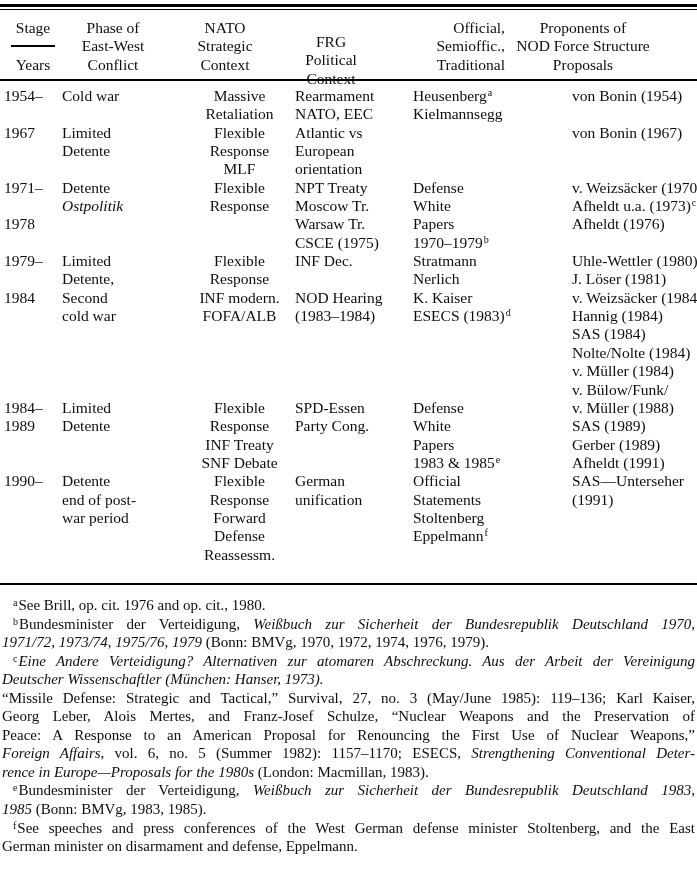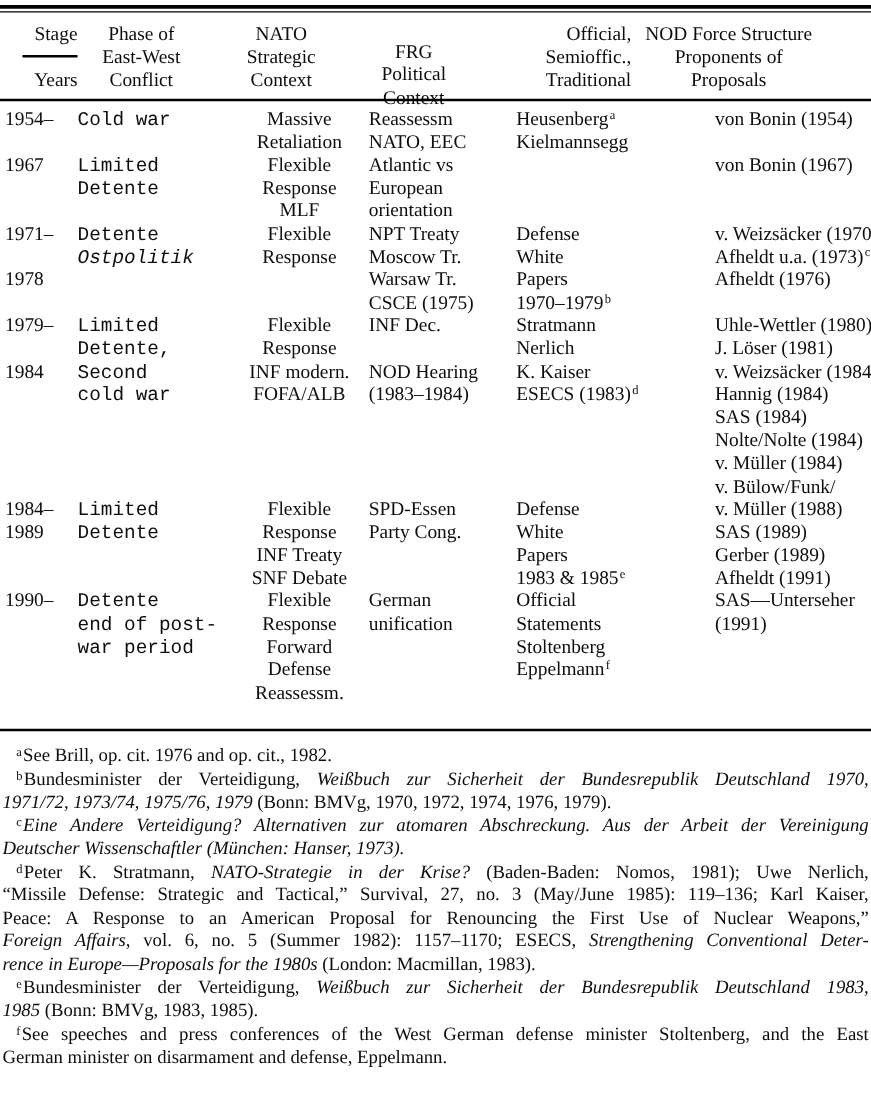--- a/index.html
+++ b/index.html
@@ -13,32 +13,32 @@
   }
   .rule{position:absolute;left:0;width:697px;background:#000;}
   .rule-top-thick{top:4px;height:3px;}
   .rule-top-thin{top:9px;height:1px;}
   .rule-mid{top:79px;height:2px;}
   .rule-bottom{top:583px;height:2px;}
 
   .thead{position:absolute;top:19px;left:0;width:697px;}
   .hcol{position:absolute;top:0;text-align:center;}
   .hline{height:18.3px;line-height:18.3px;font-size:15.5px;white-space:nowrap;}
-  .hcol-1{left:4px;width:58px;text-align:right;}
+  .hcol-1{left:4px;width:58px;text-align:center;}
   .hcol-2{left:50px;width:126px;}
   .hcol-3{left:165px;width:120px;}
   .hcol-4{left:271px;width:120px;margin-top:14px;}
   .hcol-5{left:381px;width:124px;text-align:right;}
   .hcol-6{left:498px;width:170px;}
   .stage-rule{display:inline-block;width:44px;height:2px;background:#000;vertical-align:middle;margin-top:-4px;}
 
   .tbody{position:absolute;top:87px;left:0;width:697px;}
   .bcol{position:absolute;top:0;}
   .bcol-1{left:4px;width:56px;}
-  .bcol-2{left:62px;width:122px;font-family:Liberation Mono, monospace;}
+  .bcol-2{left:62px;width:122px;}
   .bcol-3{left:186px;width:107px;text-align:center;}
   .bcol-4{left:295px;width:116px;}
   .bcol-5{left:413px;width:125px;}
   .bcol-6{left:572px;width:157px;}
   .bline{height:18.35px;line-height:18.35px;font-size:15.5px;white-space:nowrap;}
 
   .it{font-style:italic;}
   .sup{font-size:10px;position:relative;top:-5px;margin-left:1px;}
 
   .footnotes{position:absolute;top:596px;left:2px;width:693px;}
@@ -79,22 +79,22 @@
           <div class="hline">FRG</div>
           <div class="hline">Political</div>
           <div class="hline">Context</div>
         </div>
       <div class="hcol hcol-5">
           <div class="hline">Official,</div>
           <div class="hline">Semioffic.,</div>
           <div class="hline">Traditional</div>
         </div>
       <div class="hcol hcol-6">
+          <div class="hline">Proponents of</div>
           <div class="hline">NOD Force Structure</div>
-          <div class="hline">Proponents of</div>
           <div class="hline">Proposals</div>
         </div>
     </div>
 
     <div class="rule rule-mid"></div>
 
     <div class="tbody">
       <div class="bcol bcol-1">
           <div class="bline"><span>1954–</span></div>
           <div class="bline"><span></span></div>
@@ -173,21 +173,21 @@
           <div class="bline"><span>Response</span></div>
           <div class="bline"><span>INF Treaty</span></div>
           <div class="bline"><span>SNF Debate</span></div>
           <div class="bline"><span>Flexible</span></div>
           <div class="bline"><span>Response</span></div>
           <div class="bline"><span>Forward</span></div>
           <div class="bline"><span>Defense</span></div>
           <div class="bline"><span>Reassessm.</span></div>
         </div>
       <div class="bcol bcol-4">
-          <div class="bline"><span>Reassessm</span></div>
+          <div class="bline"><span>Rearmament</span></div>
           <div class="bline"><span>NATO, EEC</span></div>
           <div class="bline"><span>Atlantic vs</span></div>
           <div class="bline"><span>European</span></div>
           <div class="bline"><span>orientation</span></div>
           <div class="bline"><span>NPT Treaty</span></div>
           <div class="bline"><span>Moscow Tr.</span></div>
           <div class="bline"><span>Warsaw Tr.</span></div>
           <div class="bline"><span>CSCE (1975)</span></div>
           <div class="bline"><span>INF Dec.</span></div>
           <div class="bline"><span></span></div>
@@ -261,27 +261,27 @@
           <div class="bline"><span>(1991)</span></div>
           <div class="bline"><span></span></div>
           <div class="bline"><span></span></div>
         </div>
     </div>
 
     <div class="rule rule-bottom"></div>
   </div>
 
   <div class="footnotes">
-      <div class="fn-line first last"><span class="sup">a</span><span>See Brill, op. cit. 1976 and op. cit., 1982.</span></div>
+      <div class="fn-line first last"><span class="sup">a</span><span>See Brill, op. cit. 1976 and op. cit., 1980.</span></div>
       <div class="fn-line first"><span class="sup">b</span><span>Bundesminister der Verteidigung, </span><span class="it">Weißbuch zur Sicherheit der Bundesrepublik Deutschland 1970,</span></div>
       <div class="fn-line last"><span class="it">1971/72, 1973/74, 1975/76, 1979</span><span> (Bonn: BMVg, 1970, 1972, 1974, 1976, 1979).</span></div>
       <div class="fn-line first"><span class="sup">c</span><span class="it">Eine Andere Verteidigung? Alternativen zur atomaren Abschreckung. Aus der Arbeit der Vereinigung</span></div>
       <div class="fn-line last"><span class="it">Deutscher Wissenschaftler (München: Hanser, 1973).</span></div>
-      <div class="fn-line first"><span class="sup">d</span><span>Peter K. Stratmann, </span><span class="it">NATO-Strategie in der Krise?</span><span> (Baden-Baden: Nomos, 1981); Uwe Nerlich,</span></div>
       <div class="fn-line"><span>“Missile Defense: Strategic and Tactical,” Survival, 27, no. 3 (May/June 1985): 119–136; Karl Kaiser,</span></div>
+      <div class="fn-line"><span>Georg Leber, Alois Mertes, and Franz-Josef Schulze, “Nuclear Weapons and the Preservation of</span></div>
       <div class="fn-line"><span>Peace: A Response to an American Proposal for Renouncing the First Use of Nuclear Weapons,”</span></div>
       <div class="fn-line"><span class="it">Foreign Affairs</span><span>, vol. 6, no. 5 (Summer 1982): 1157–1170; ESECS, </span><span class="it">Strengthening Conventional Deter-</span></div>
       <div class="fn-line last"><span class="it">rence in Europe—Proposals for the 1980s</span><span> (London: Macmillan, 1983).</span></div>
       <div class="fn-line first"><span class="sup">e</span><span>Bundesminister der Verteidigung, </span><span class="it">Weißbuch zur Sicherheit der Bundesrepublik Deutschland 1983,</span></div>
       <div class="fn-line last"><span class="it">1985</span><span> (Bonn: BMVg, 1983, 1985).</span></div>
       <div class="fn-line first"><span class="sup">f</span><span>See speeches and press conferences of the West German defense minister Stoltenberg, and the East</span></div>
       <div class="fn-line last"><span>German minister on disarmament and defense, Eppelmann.</span></div>
     </div>
 </div>
 

